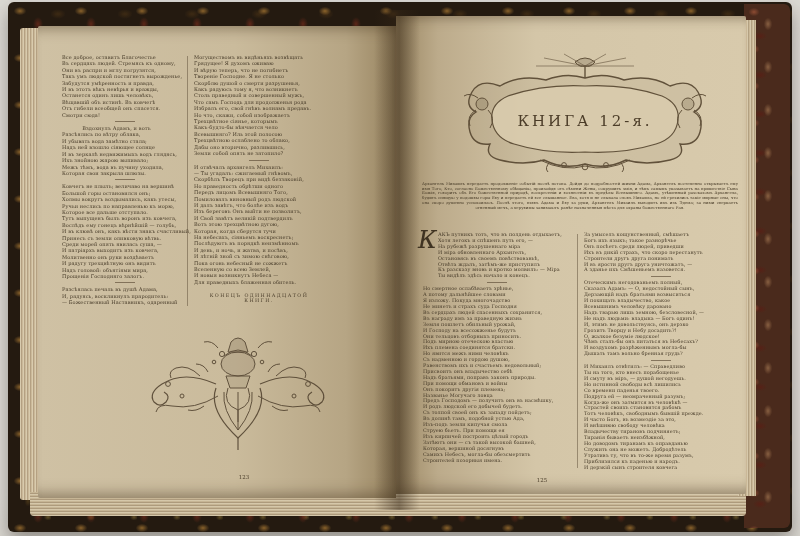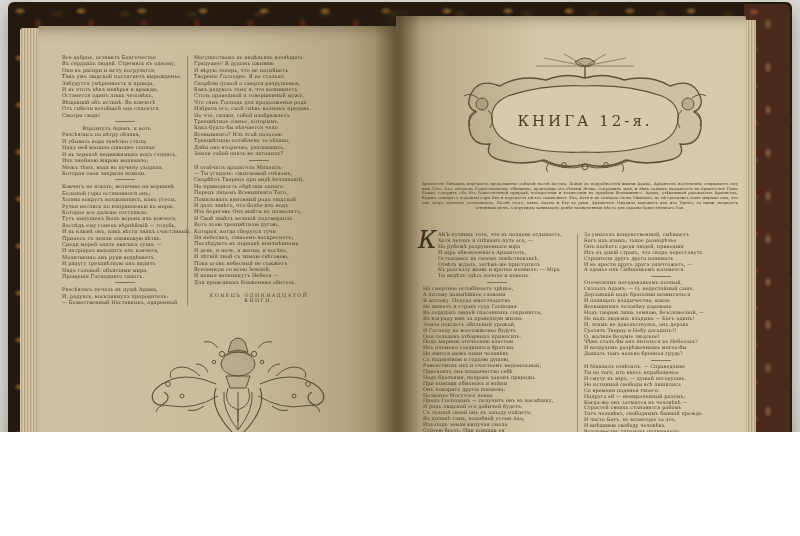--- a/index.html
+++ b/index.html
@@ -1,16 +1,16 @@
 <!DOCTYPE html>
 <html><head>
 <meta charset="utf-8">
 <style>
   html,body{margin:0;padding:0;}
-  .photo{position:relative;width:800px;height:432px;background:#f4f3f0;overflow:hidden;
+  .photo{position:relative;width:800px;height:536px;background:#f4f3f0;overflow:hidden;
          font-family:"DejaVu Serif",serif;box-shadow:inset 0 0 40px rgba(190,185,175,.6);}
   
   .cover{position:absolute;left:8px;top:2px;width:784px;height:530px;border-radius:6px;
     background-color:#241a10;
     background-image:
       radial-gradient(9px 6px at 12px 9px, rgba(171,122,52,.75), transparent 70%),
       radial-gradient(7px 10px at 30px 22px, rgba(116,44,28,.7), transparent 70%),
       radial-gradient(11px 7px at 50px 12px, rgba(64,44,20,.9), transparent 70%),
       radial-gradient(6px 5px at 40px 34px, rgba(150,126,58,.55), transparent 70%),
       radial-gradient(5px 8px at 20px 40px, rgba(96,72,30,.6), transparent 70%);

